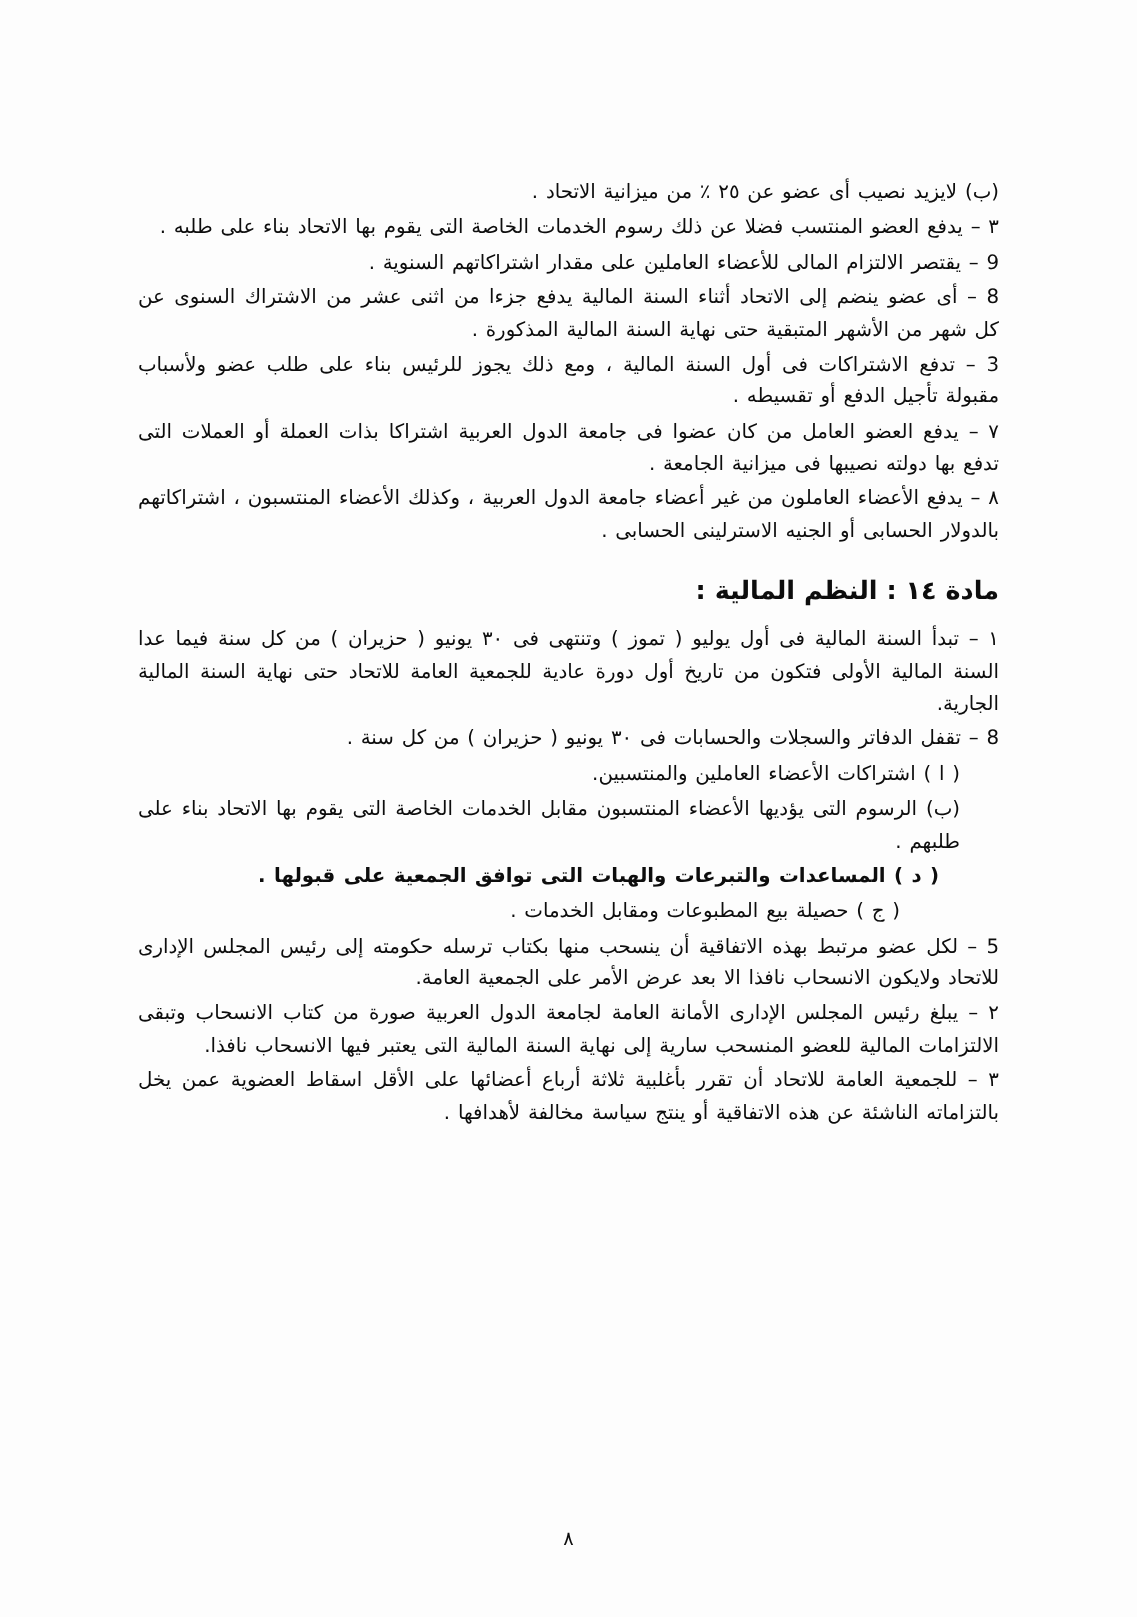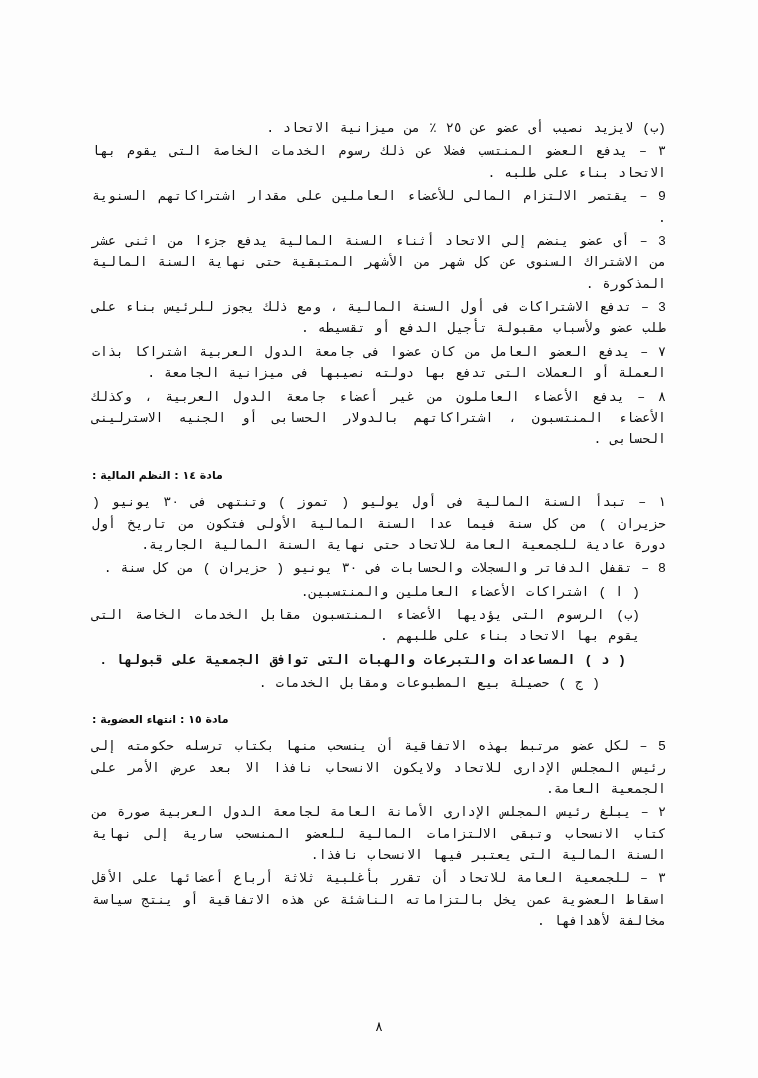--- a/index.html
+++ b/index.html
@@ -28,28 +28,27 @@
     text-align: right;
   }
   .para {
     font-size: 13.2px;
     line-height: 1.62;
     margin: 0 0 2px 0;
     text-align: justify;
     text-align-last: right;
     letter-spacing: 0px;
     word-spacing: 1px;
-    font-family: Liberation Mono, monospace;
   }
   .section-head {
-    font-size: 11px;
+    font-size: 17px;
     font-weight: bold;
     margin: 16px 0 8px 0;
     line-height: 1.6;
-    text-align: left;
+    text-align: right;
   }
   .bold-tail {
     font-weight: bold;
   }
   .page-number {
     position: absolute;
     bottom: 44px;
     left: 0;
     right: 0;
     text-align: center;
@@ -62,34 +61,33 @@
 </style>
 </head>
 <body>
 
 <div class="page">
   <div class="content">
 
     <p class="para">(ب) لايزيد نصيب أى عضو عن ٢٥ ٪ من ميزانية الاتحاد .</p>
     <p class="para">٣ – يدفع العضو المنتسب فضلا عن ذلك رسوم الخدمات الخاصة التى يقوم بها الاتحاد بناء على طلبه .</p>
     <p class="para">9 – يقتصر الالتزام المالى للأعضاء العاملين على مقدار اشتراكاتهم السنوية .</p>
-    <p class="para">3 – أى عضو ينضم إلى الاتحاد أثناء السنة المالية يدفع جزءا من اثنى عشر من الاشتراك السنوى عن كل شهر من الأشهر المتبقية حتى نهاية السنة المالية المذكورة .</p>
+    <p class="para">8 – أى عضو ينضم إلى الاتحاد أثناء السنة المالية يدفع جزءا من اثنى عشر من الاشتراك السنوى عن كل شهر من الأشهر المتبقية حتى نهاية السنة المالية المذكورة .</p>
     <p class="para">3 – تدفع الاشتراكات فى أول السنة المالية ، ومع ذلك يجوز للرئيس بناء على طلب عضو ولأسباب مقبولة تأجيل الدفع أو تقسيطه .</p>
     <p class="para">٧ – يدفع العضو العامل من كان عضوا فى جامعة الدول العربية اشتراكا بذات العملة أو العملات التى تدفع بها دولته نصيبها فى ميزانية الجامعة .</p>
     <p class="para">٨ – يدفع الأعضاء العاملون من غير أعضاء جامعة الدول العربية ، وكذلك الأعضاء المنتسبون ، اشتراكاتهم بالدولار الحسابى أو الجنيه الاسترلينى الحسابى .</p>
 
     <h2 class="section-head">مادة ١٤ : النظم المالية :</h2>
     <p class="para">١ – تبدأ السنة المالية فى أول يوليو ( تموز )  وتنتهى فى ٣٠ يونيو ( حزيران ) من كل سنة فيما عدا السنة المالية الأولى فتكون من تاريخ أول دورة عادية للجمعية العامة للاتحاد حتى نهاية السنة المالية الجارية.</p>
     <p class="para">8 – تقفل الدفاتر والسجلات والحسابات فى ٣٠ يونيو ( حزيران ) من كل سنة .</p>
     <p class="para sub-indent-1">( ا ) اشتراكات الأعضاء العاملين والمنتسبين.</p>
     <p class="para sub-indent-1">(ب) الرسوم التى يؤديها الأعضاء المنتسبون مقابل الخدمات الخاصة التى يقوم بها الاتحاد بناء على طلبهم .</p>
     <p class="para sub-indent-2 bold-tail">( د ) المساعدات والتبرعات والهبات التى توافق الجمعية على قبولها .</p>
     <p class="para sub-indent-3">( ج ) حصيلة بيع المطبوعات ومقابل الخدمات .</p>
 
-    <h2 class="section-head">مادة ١٥ : انتهاء العضوية :</h2>
     <p class="para">5 – لكل عضو مرتبط بهذه الاتفاقية أن ينسحب منها بكتاب ترسله حكومته إلى رئيس المجلس الإدارى للاتحاد ولايكون الانسحاب نافذا الا بعد عرض الأمر على الجمعية العامة.</p>
     <p class="para">٢ – يبلغ رئيس المجلس الإدارى الأمانة العامة لجامعة الدول العربية صورة من كتاب الانسحاب وتبقى الالتزامات المالية للعضو المنسحب سارية إلى نهاية السنة المالية التى يعتبر فيها الانسحاب نافذا.</p>
     <p class="para">٣ – للجمعية العامة للاتحاد أن تقرر بأغلبية ثلاثة أرباع أعضائها على الأقل اسقاط العضوية عمن يخل بالتزاماته الناشئة عن هذه الاتفاقية أو ينتج سياسة مخالفة لأهدافها .</p>
 
   </div>
 
   <div class="page-number">٨</div>
 </div>
 
 </body></html>

